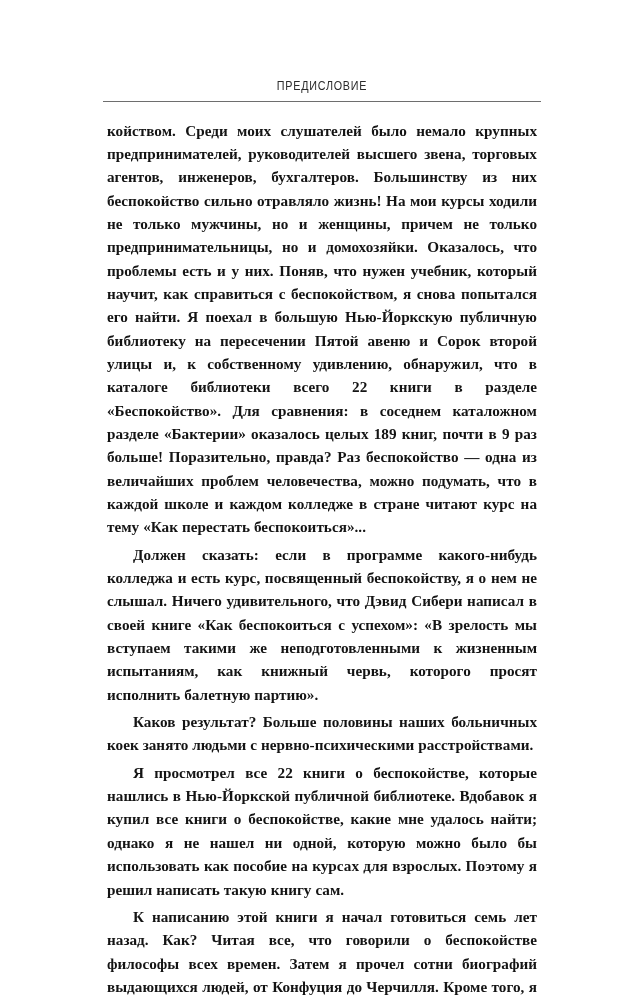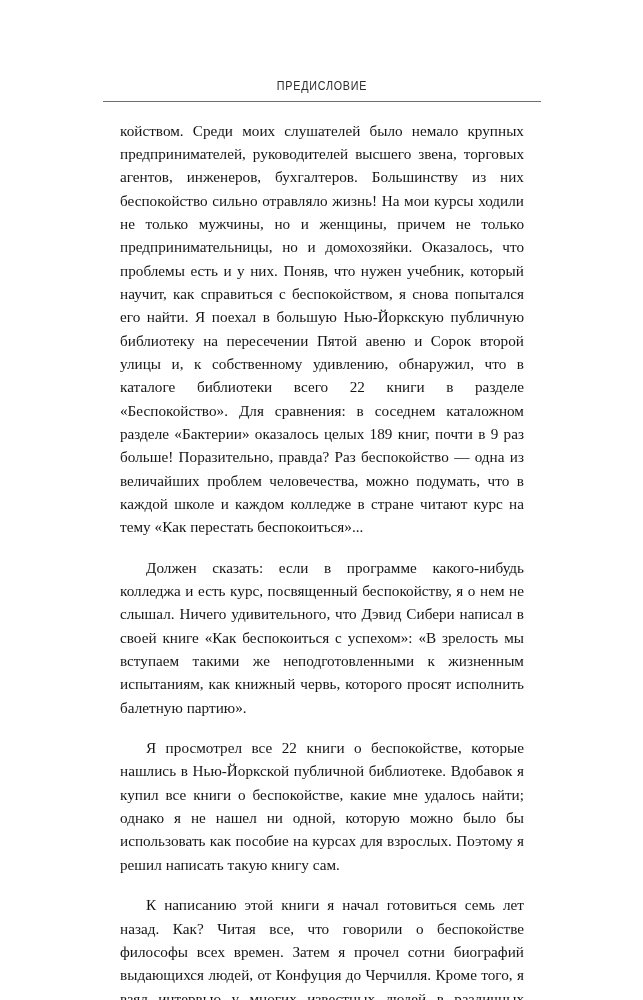--- a/index.html
+++ b/index.html
@@ -49,22 +49,23 @@
   .body-text {
     font-size: 15.2px;
     line-height: 23.35px;
     text-align: justify;
     text-align-last: left;
     color: #141414;
     letter-spacing: 0.02px;
     word-spacing: 0.1px;
   }
   .body-text p {
-    margin: 17px;
+    margin: 4px;
     text-indent: 0;
+    font-weight: bold;
   }
   .body-text p.indent {
     text-indent: 26px;
   }
   .body-text p.lastline-left {
     text-align-last: left;
   }
   .folio {
     position: absolute;
     left: 0;
@@ -83,20 +84,21 @@
 
   <div class="content">
 
     <div class="running-head">ПРЕДИСЛОВИЕ</div>
 
     <hr class="rule">
 
     <div class="body-text">
       <p>койством. Среди моих слушателей было немало крупных предпринимателей, руководителей высшего звена, торговых агентов, инженеров, бухгалтеров. Большинству из них беспокойство сильно отравляло жизнь! На мои курсы ходили не только мужчины, но и женщины, причем не только предпринимательницы, но и домохозяйки. Оказалось, что проблемы есть и у них. Поняв, что нужен учебник, который научит, как справиться с беспокойством, я снова попытался его найти. Я поехал в большую Нью-Йоркскую публичную библиотеку на пересечении Пятой авеню и Сорок второй улицы и, к собственному удивлению, обнаружил, что в каталоге библиотеки всего 22 книги в разделе «Беспокойство». Для сравнения: в соседнем каталожном разделе «Бактерии» оказалось целых 189 книг, почти в 9 раз больше! Поразительно, правда? Раз беспокойство — одна из величайших проблем человечества, можно подумать, что в каждой школе и каждом колледже в стране читают курс на тему «Как перестать беспокоиться»...</p>
       <p class="indent">Должен сказать: если в программе какого-нибудь колледжа и есть курс, посвященный беспокойству, я о нем не слышал. Ничего удивительного, что Дэвид Сибери написал в своей книге «Как беспокоиться с успехом»: «В зрелость мы вступаем такими же неподготовленными к жизненным испытаниям, как книжный червь, которого просят исполнить балетную партию».</p>
+      <p class="indent lastline-left">Каков результат? Больше половины наших больничных коек занято людьми с нервно-психическими расстройствами.</p>
       <p class="indent">Я просмотрел все 22 книги о беспокойстве, которые нашлись в Нью-Йоркской публичной библиотеке. Вдобавок я купил все книги о беспокойстве, какие мне удалось найти; однако я не нашел ни одной, которую можно было бы использовать как пособие на курсах для взрослых. Поэтому я решил написать такую книгу сам.</p>
       <p class="indent">К написанию этой книги я начал готовиться семь лет назад. Как? Читая все, что говорили о беспокойстве философы всех времен. Затем я прочел сотни биографий выдающихся людей, от Конфуция до Черчилля. Кроме того, я взял интервью у многих известных людей в различных областях жизни, например у Джека Демпси, генерала Омара Брэдли,</p>
     </div>
 
   </div>
 
 
 </div>
 
 </body></html>

